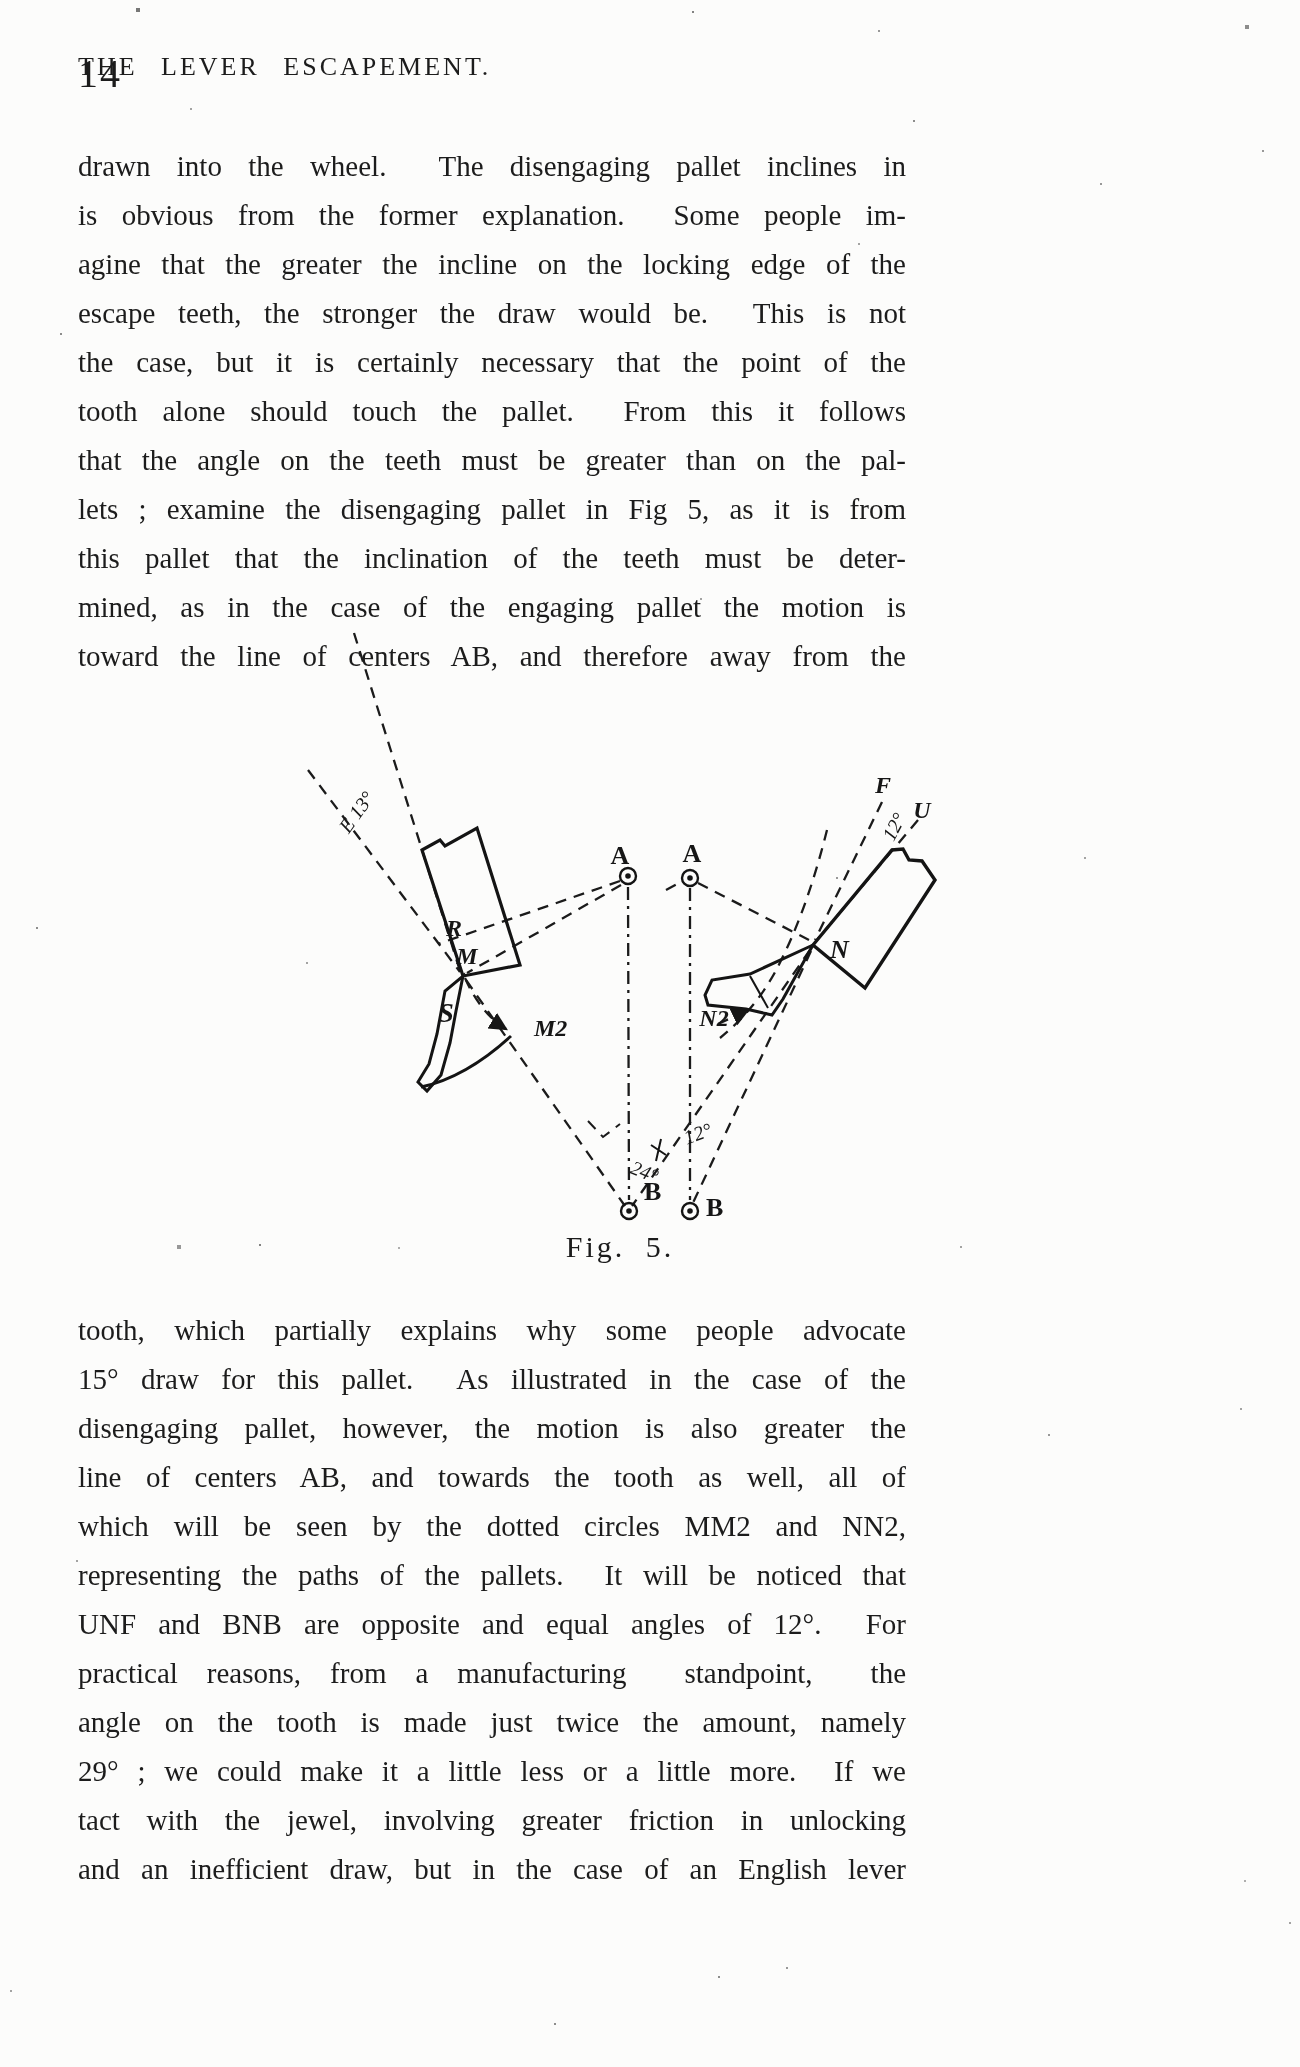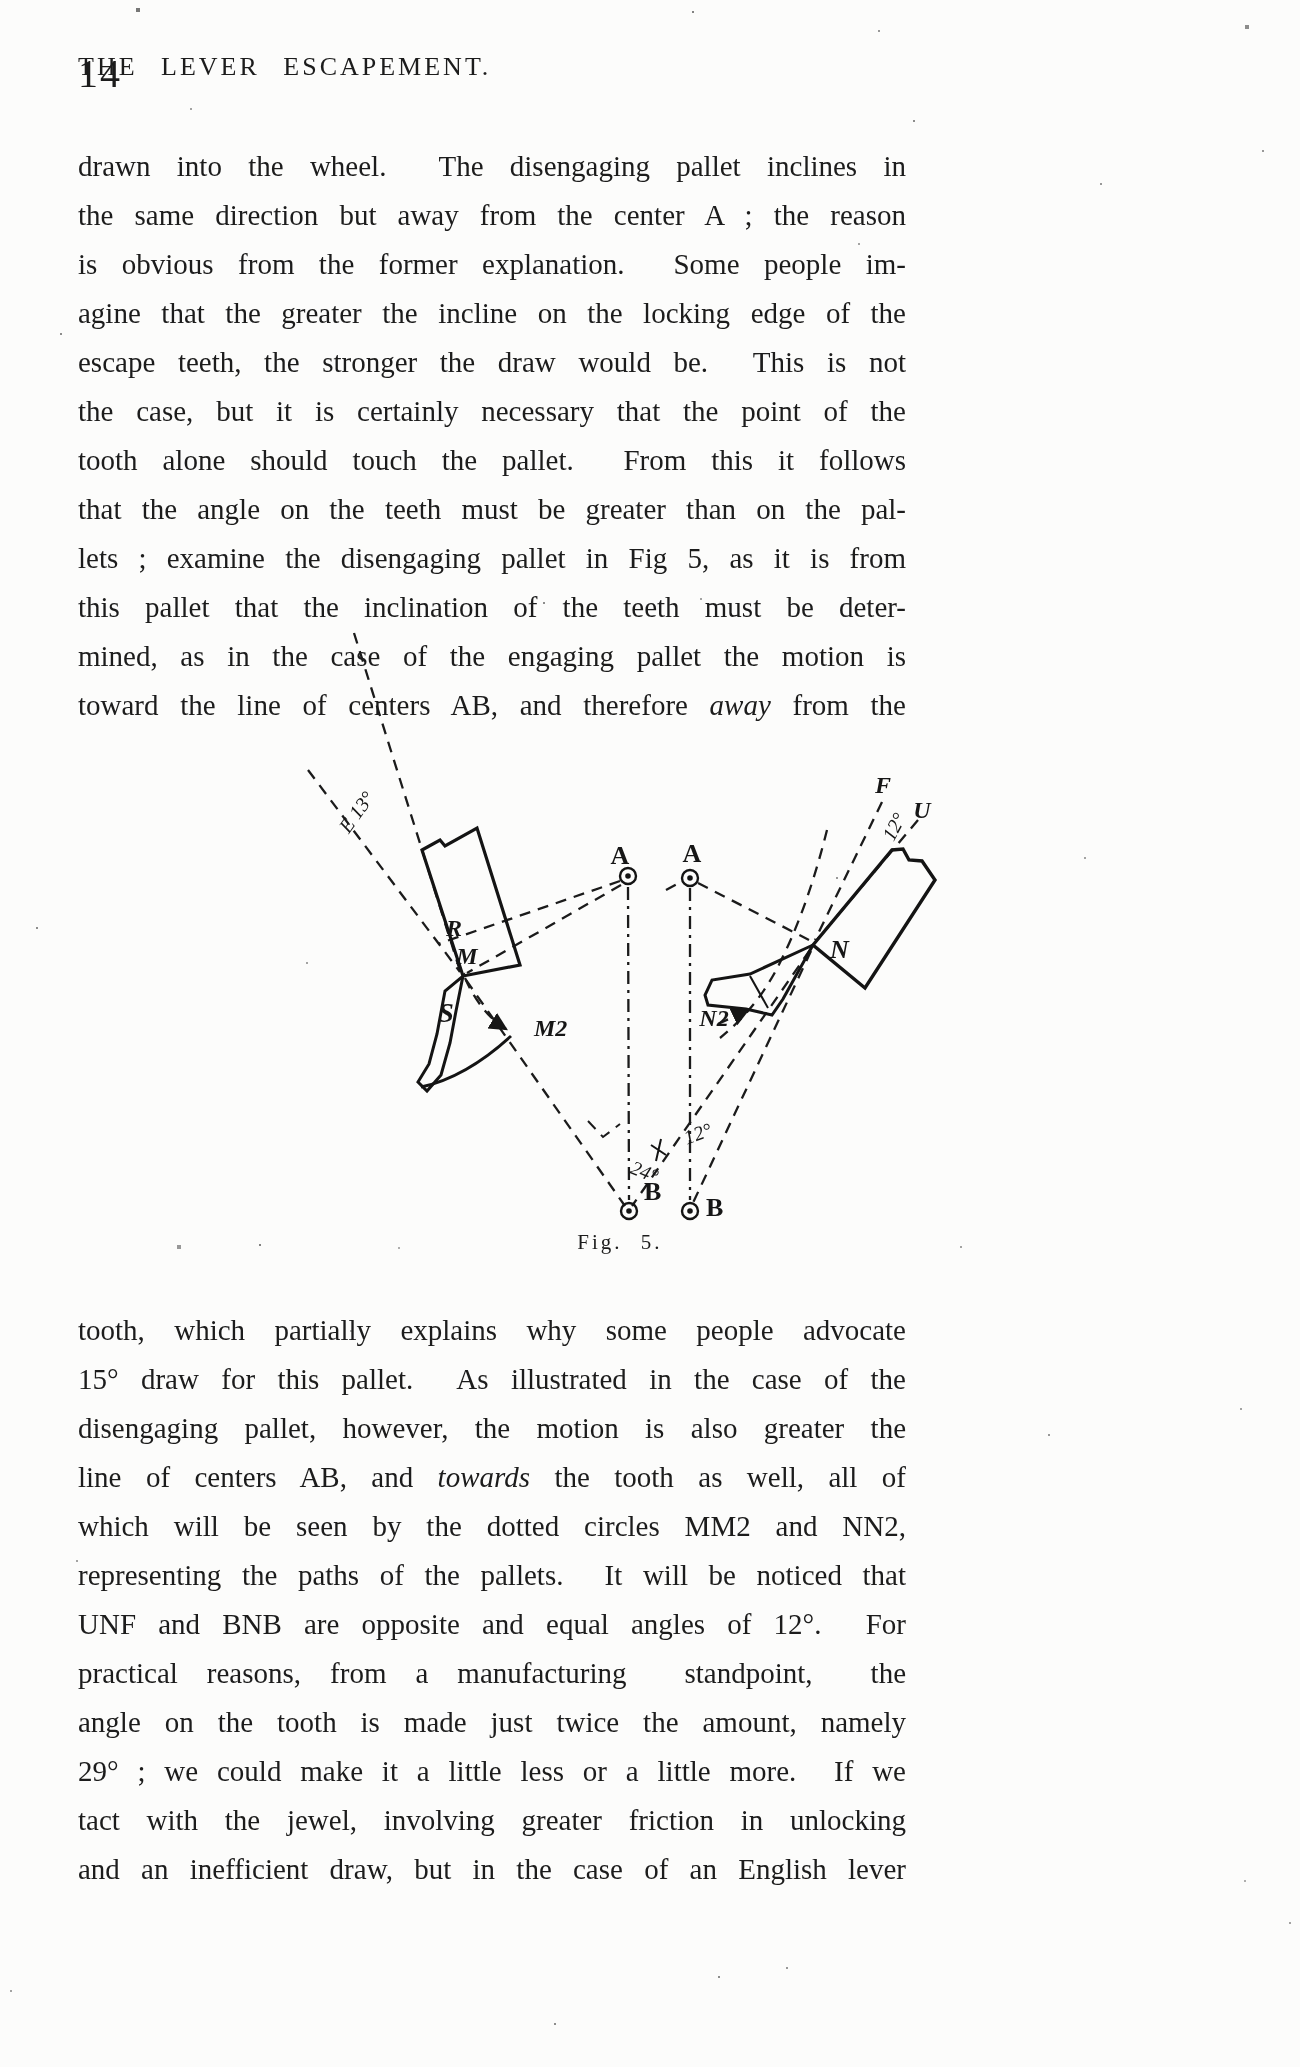--- a/index.html
+++ b/index.html
@@ -16,25 +16,25 @@
     font-size:26px;letter-spacing:3px;word-spacing:14px;
   }
   .para{position:absolute;left:78px;width:828px;font-size:29px;}
   #para1{top:142px;}
   #para2{top:1306px;}
   .tline{
     height:49px;line-height:49px;white-space:pre-wrap;
     text-align:justify;text-align-last:justify;
     overflow:visible;
   }
-  .it{font-style:italic;}
+  .it{}
   .fig-wrap{position:absolute;left:270px;top:578px;width:700px;height:665px;}
   .fig-caption{
     position:absolute;left:270px;top:1230px;width:700px;text-align:center;
-    font-size:21px;letter-spacing:3px;word-spacing:10px;
+    font-size:30px;letter-spacing:3px;word-spacing:10px;
   }
   svg text{
     font-family:"Liberation Serif","DejaVu Serif",serif;
     fill:#161616;
   }
   .lbl{font-weight:bold;font-style:italic;font-size:24px;}
   .lbl-up{font-weight:bold;font-size:26px;}
   .lbl-sm{font-style:italic;font-size:20px;}
   
   .specks{position:absolute;left:0;top:0;width:2px;height:2px;background:transparent;
@@ -61,21 +61,20 @@
 
 <div class="specks"></div>
 
 <div class="header">
   <div class="page-num">14</div>
   <div class="running-title">THE LEVER ESCAPEMENT.</div>
 </div>
 
 <div class="para" id="para1">
     <div class="tline"><span>drawn into the wheel.  The disengaging pallet inclines in</span></div>
-    <div class="tline"><span>the same direction but away from the center A ; the reason</span></div>
     <div class="tline"><span>is obvious from the former explanation.  Some people im-</span></div>
     <div class="tline"><span>agine that the greater the incline on the locking edge of the</span></div>
     <div class="tline"><span>escape teeth, the stronger the draw would be.  This is not</span></div>
     <div class="tline"><span>the case, but it is certainly necessary that the point of the</span></div>
     <div class="tline"><span>tooth alone should touch the pallet.  From this it follows</span></div>
     <div class="tline"><span>that the angle on the teeth must be greater than on the pal-</span></div>
     <div class="tline"><span>lets ; examine the disengaging pallet in Fig 5, as it is from</span></div>
     <div class="tline"><span>this pallet that the inclination of the teeth must be deter-</span></div>
     <div class="tline"><span>mined, as in the case of the engaging pallet the motion is</span></div>
     <div class="tline"><span>toward the line of centers AB, and therefore </span><span class="it">away</span><span> from the</span></div>

